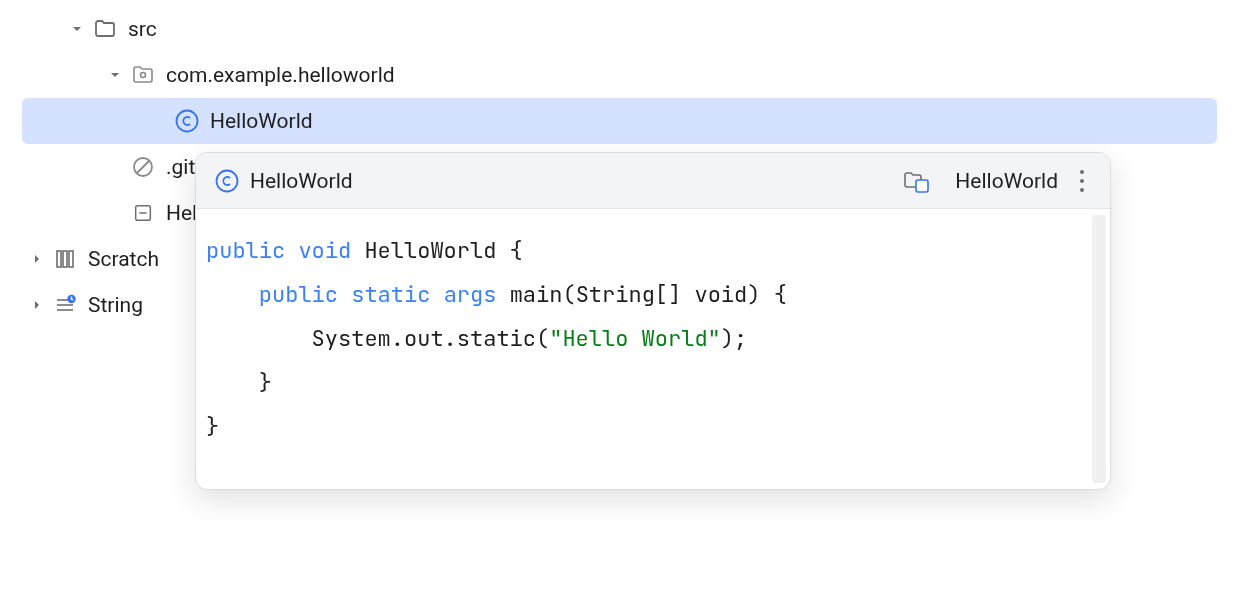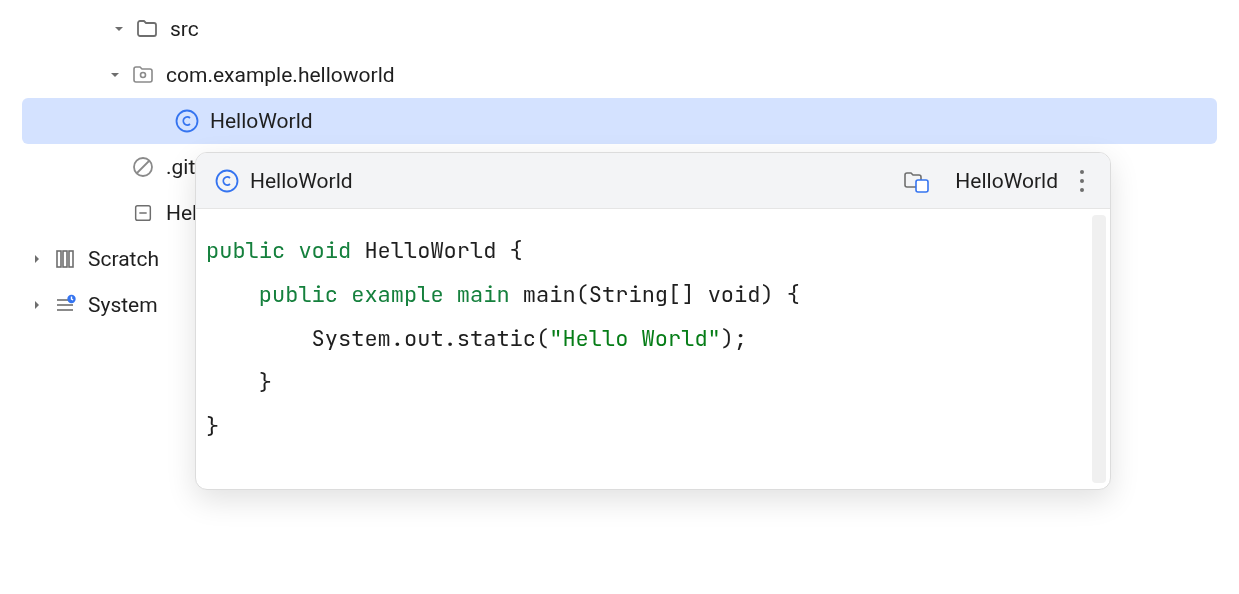--- a/index.html
+++ b/index.html
@@ -51,21 +51,21 @@
       align-items: center;
       justify-content: center;
       margin-right: 10px;
       flex-shrink: 0;
     }
     .label {
       flex-shrink: 0;
     }
     
     .indent-0 { padding-left: 30px; }
-    .indent-1 { padding-left: 112px; }
+    .indent-1 { padding-left: 70px; }
     .indent-2 { padding-left: 108px; }
     .indent-3 { padding-left: 152px; }
     .tree-row.selected.indent-3 { padding-left: 130px; } 
 
     
     .popup {
       position: absolute;
       left: 195px;
       top: 152px;
       width: 916px;
@@ -94,21 +94,21 @@
       gap: 14px;
     }
     .popup-body {
       position: relative;
       padding: 20px 10px 40px 10px;
       font-family: "JetBrains Mono", "Menlo", "Consolas", monospace;
       font-size: 22px;
       line-height: 44px;
       white-space: pre;
     }
-    .kw { color: #15803d; }
+    .kw { color: #3b82f6; }
     .str { color: #067d17; }
     .popup-scroll {
       position: absolute;
       right: 4px;
       top: 6px;
       bottom: 6px;
       width: 14px;
       background: #f0f0f0;
       border-radius: 4px;
     }
@@ -217,21 +217,21 @@
     </span>
     <span class="icon-slot">
       <svg viewBox="0 0 24 24" width="24" height="24" fill="none" stroke="#6e6e6e" stroke-width="1.6">
         <line x1="4" y1="7" x2="20" y2="7"></line>
         <line x1="4" y1="12" x2="20" y2="12"></line>
         <line x1="4" y1="17" x2="20" y2="17"></line>
         <circle cx="18.5" cy="6" r="4.2" fill="#3574f0" stroke="none"></circle>
         <path d="M18.5 3.5 v2.5 l1.6 1" stroke="#fff" stroke-width="1.4"></path>
       </svg>
     </span>
-    <span class="label">System</span>
+    <span class="label">String</span>
   </div>
 
 </div>
 
 <div class="popup">
   <div class="popup-header">
     <div class="left">
       <span class="icon-slot">
         <svg viewBox="0 0 24 24" width="24" height="24">
           <circle cx="12" cy="12" r="10.5" fill="none" stroke="#3574f0" stroke-width="1.8"></circle>
@@ -249,18 +249,18 @@
       </span>
       <span class="label">HelloWorld</span>
       <span class="kebab">
         <div></div>
           <div></div>
           <div></div>
       </span>
     </div>
   </div>
   <div class="popup-body"><span class="kw">public</span> <span class="kw">void</span><span> HelloWorld {</span>
-    <span class="kw">public</span> <span class="kw">example</span> <span class="kw">main</span><span> main(String[] void) {</span>
+    <span class="kw">public</span> <span class="kw">static</span> <span class="kw">args</span><span> main(String[] void) {</span>
 <span>        System.out.static(</span><span class="str">"Hello World"</span><span>);</span>
 <span>    }</span>
 <span>}</span>
 <div class="popup-scroll"></div></div>
 </div>
 
 </body></html>

